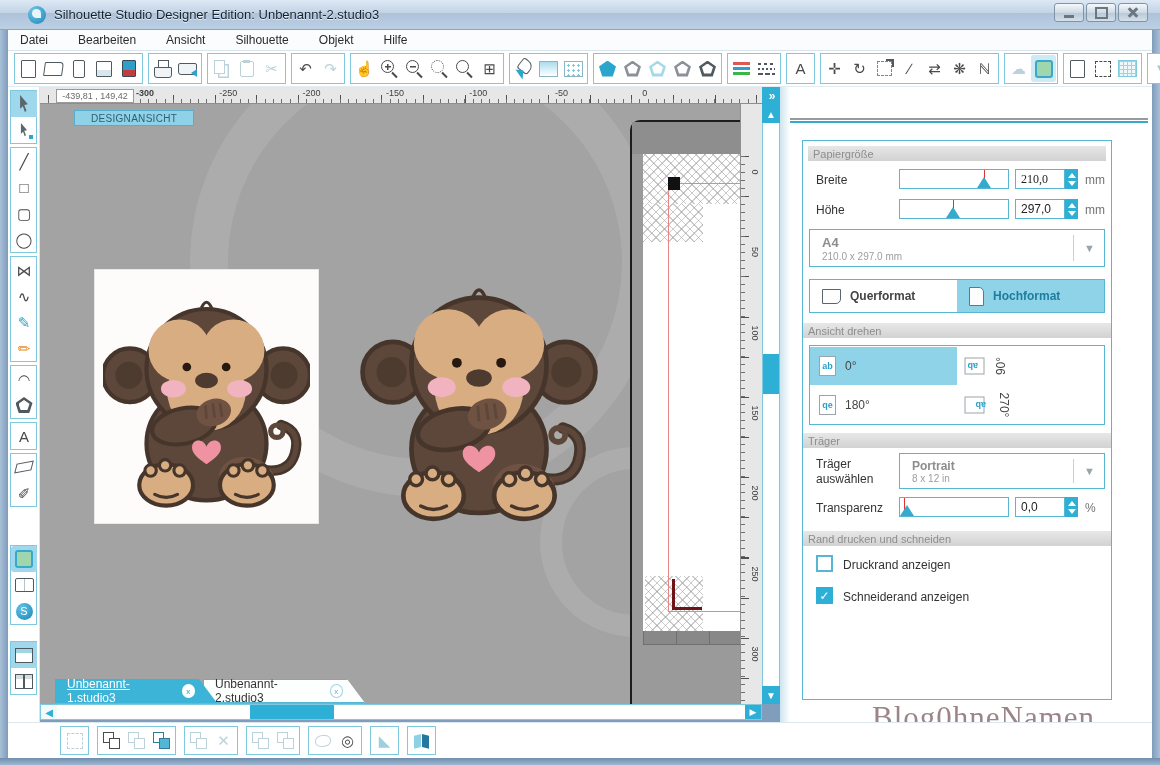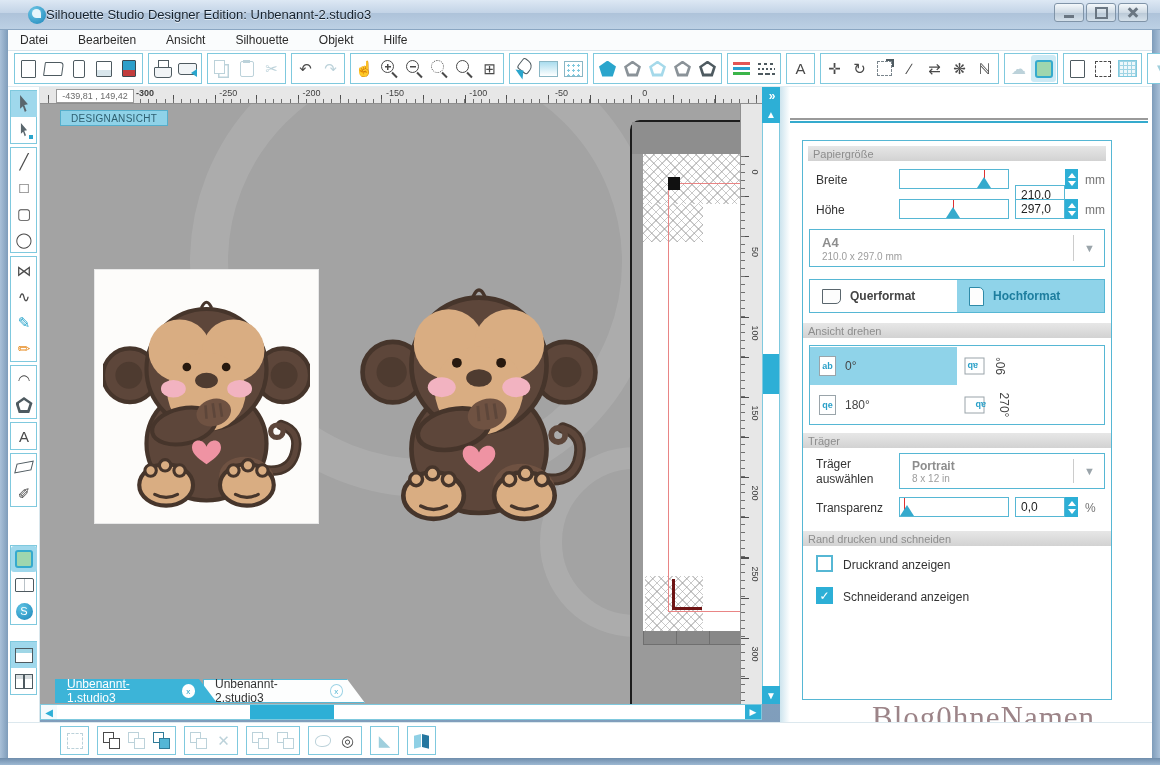--- a/index.html
+++ b/index.html
@@ -8,21 +8,21 @@
   .abs { position:absolute; }
 
   
   .titlebar { left:0; top:0; width:1160px; height:30px;
     background:linear-gradient(180deg,#dde8f4 0%,#c2d3e6 45%,#aec3da 46%,#bcd0e4 100%);
     border-bottom:1px solid #8aa6c2; display:flex; align-items:center; }
   .app-logo { width:18px; height:18px; border-radius:50%; margin-left:28px;
     background:radial-gradient(circle at 35% 30%,#6ec7e6,#1d86ba); position:relative; }
   .app-logo::after{ content:""; position:absolute; left:4px; top:3px; width:9px; height:9px;
     border-radius:50% 50% 0 50%; background:#e8f5fb; }
-  .title-text { font-size:13px; color:#16222e; text-shadow:0 1px 0 rgba(255,255,255,.7); }
+  .title-text { margin-left:8px; font-size:13px; color:#16222e; text-shadow:0 1px 0 rgba(255,255,255,.7); }
   .win-btns { position:absolute; right:12px; top:3px; display:flex; }
   .win-btn { width:30px; height:19px; border:1px solid #8094a8; border-radius:3px; margin-left:2px;
     background:linear-gradient(180deg,#f4f8fb,#cfdae4 50%,#b9c8d6 51%,#d4e0ea);
     display:flex; align-items:center; justify-content:center; position:relative; }
   .glyph-min::after { content:""; width:10px; height:3px; background:#6a7682; margin-top:8px; }
   .glyph-max::after { content:""; width:9px; height:8px; border:2px solid #6a7682; }
   .glyph-close::before, .glyph-close::after { content:""; position:absolute; width:12px; height:3px; background:#6a7682; }
   .glyph-close::before { transform:rotate(45deg);} .glyph-close::after{ transform:rotate(-45deg);}
 
   .frame-left { left:0; top:30px; width:8px; height:735px; background:linear-gradient(90deg,#a9c0d8,#7e9cba); }
@@ -117,21 +117,21 @@
   .ruler-top { left:0; top:0; width:722px; height:17px; background:#e7e7e7; border-bottom:1px solid #8f8f8f;
     background-image:repeating-linear-gradient(90deg,#6f6f6f 0 1px,transparent 1px 8.33px),repeating-linear-gradient(90deg,#4f4f4f 0 1px,transparent 1px 41.66px);
     background-size:100% 4px,100% 8px; background-position:8px 100%,8px 100%; background-repeat:no-repeat; }
   .rt-label { position:absolute; top:1px; font-size:9px; color:#3f3f3f; transform:translateX(-50%); }
   .ruler-right { left:700px; top:17px; width:22px; height:600px; background:#e7e7e7; border-left:1px solid #8f8f8f;
     background-image:repeating-linear-gradient(180deg,#6f6f6f 0 1px,transparent 1px 8px),repeating-linear-gradient(180deg,#4f4f4f 0 1px,transparent 1px 40.15px);
     background-size:4px 100%,8px 100%; background-position:0 52px,0 52px; background-repeat:no-repeat; }
   .rr-label { position:absolute; left:9px; font-size:9px; color:#3f3f3f; writing-mode:vertical-rl; transform:translateY(-50%); }
   .coord-box { left:16px; top:2px; width:78px; height:14px; background:#fff; border:1px solid #9a9a9a; font-size:9px; color:#6a6a6a;
     display:flex; align-items:center; justify-content:center; }
-  .view-chip { left:20px; top:23px; height:16px; padding:0 10px; background:#8fd2e8; border:1px solid #56aecb; font-size:10px; color:#2e5f70;
+  .view-chip { left:34px; top:23px; height:16px; padding:0 16px; background:#8fd2e8; border:1px solid #56aecb; font-size:10px; color:#2e5f70;
     display:flex; align-items:center; letter-spacing:.3px; }
 
   .mat { left:590px; top:33px; width:131px; height:606px; background:#9a9a9a; border:2px solid #1d1d1d; border-radius:10px; }
   .mat-inner-top { left:592px; top:35px; width:127px; height:32px; background:#8e8e8e; }
   .page { left:603px; top:67px; width:98px; height:477px; background:#fff; }
   .page-shadow { left:603px; top:544px; width:98px; height:14px; background:#888; border-bottom:1px solid #6f6f6f;
     background-image:linear-gradient(90deg,#6f6f6f 1px,transparent 1px); background-size:33px 100%; }
   .hatch { background-image:repeating-linear-gradient(45deg,rgba(150,150,150,.5) 0 1px,transparent 1px 6px),
     repeating-linear-gradient(-45deg,rgba(150,150,150,.5) 0 1px,transparent 1px 6px); background-color:#fff; }
   .hatch-top { left:603px; top:67px; width:98px; height:50px; }
@@ -527,21 +527,21 @@
   <div class="abs panel-rule2"></div>
 
   <div class="abs panel-box">
     <div class="strip" style="top:5px;">Papiergröße</div>
 
     <div class="lbl" style="left:13px; top:32px;">Breite</div>
     <div class="slider" style="left:96px; top:28px;">
       <div class="sl-tick" style="left:84px;"></div>
       <div class="sl-thumb" style="left:84px;"></div>
     </div>
-    <div class="numbox" style="left:212px; top:44px;">210,0</div>
+    <div class="numbox" style="left:212px; top:28px;font-family:Liberation Serif, serif;">210,0</div>
     <div class="spin" style="left:262px; top:28px;">
         <i class="up"></i>
         <i class="dn"></i>
       </div>
     <div class="unit" style="left:282px; top:32px;">mm</div>
 
     <div class="lbl" style="left:13px; top:62px;">Höhe</div>
     <div class="slider" style="left:96px; top:58px;">
       <div class="sl-tick" style="left:53px;"></div>
       <div class="sl-thumb" style="left:53px;"></div>

